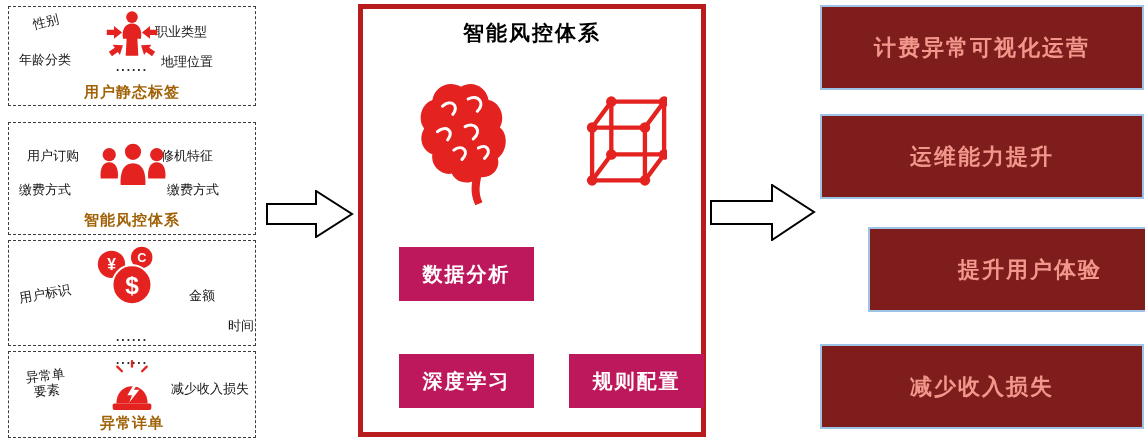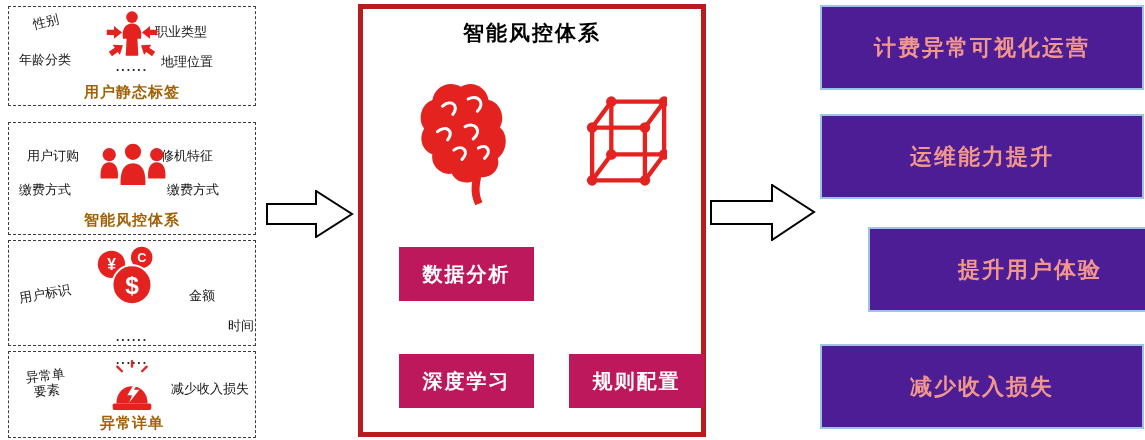--- a/index.html
+++ b/index.html
@@ -16,21 +16,21 @@
 
   
   .cbox { position:absolute; left:358px; top:4px; width:348px; height:433px; border:5px solid #b91c1c; background:#fff; }
   .ctitle { position:absolute; top:10px; left:0; right:0; text-align:center; font-size:21px; font-weight:bold; color:#000; letter-spacing:2px; }
   .chip { position:absolute; width:135px; height:54px; background:#be185d; color:#fff; font-weight:bold; font-size:20px; letter-spacing:2px; display:flex; align-items:center; justify-content:center; }
 
   
   .flow { position:absolute; }
 
   
-  .rbox { position:absolute; left:820px; width:324px; height:85px; border:2px solid #9dc3e6; background:#4c1d95; display:flex; align-items:center; justify-content:center; }
+  .rbox { position:absolute; left:820px; width:324px; height:85px; border:2px solid #9dc3e6; background:#7f1d1d; display:flex; align-items:center; justify-content:center; }
   .rtext { font-size:22px; font-weight:bold; color:#f2978c; letter-spacing:2px; white-space:nowrap; }
 
   .rot-a { transform:rotate(-14deg); }
   .rot-b { transform:rotate(-10deg); }
   .rot-c { transform:rotate(-6deg); }
   .wrap2 { white-space:normal; width:46px; text-align:center; line-height:15px; }
 </style>
 </head>
 <body>
 

